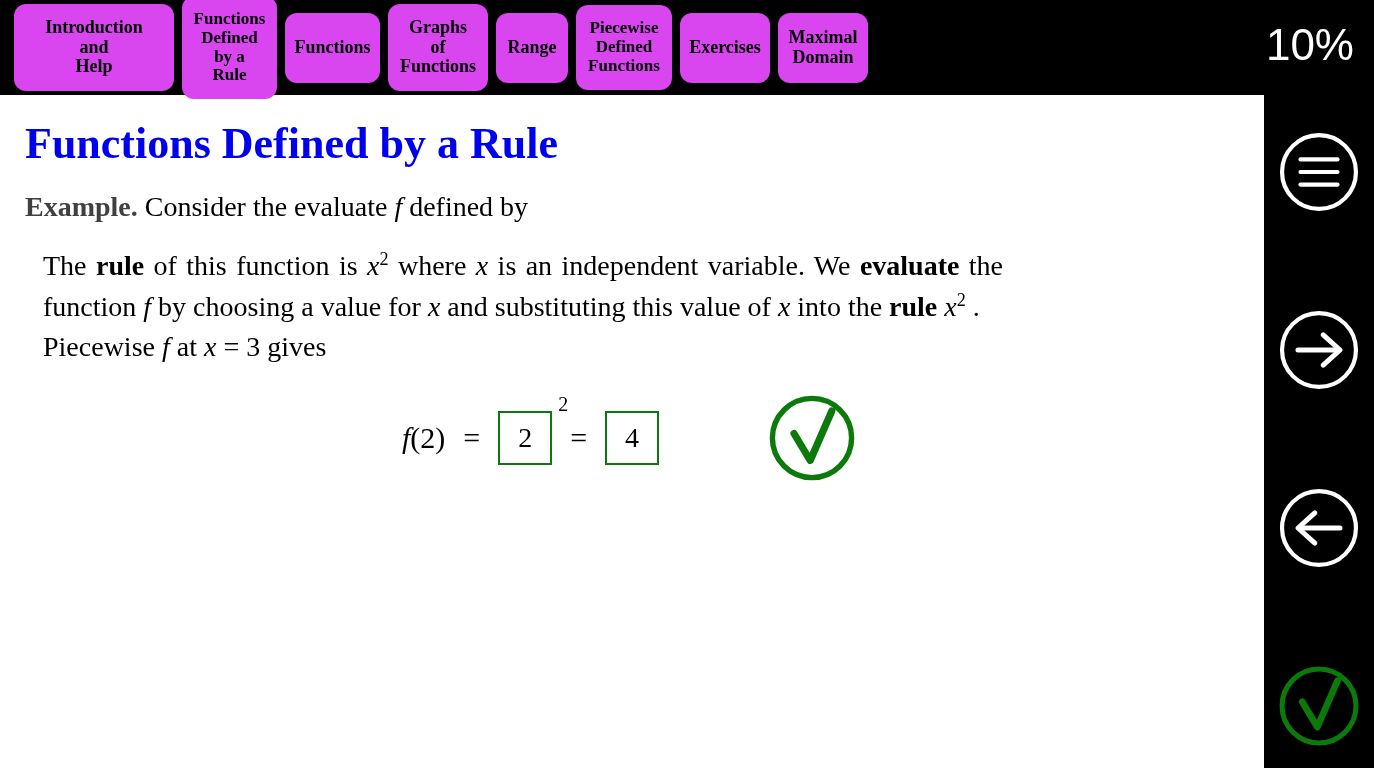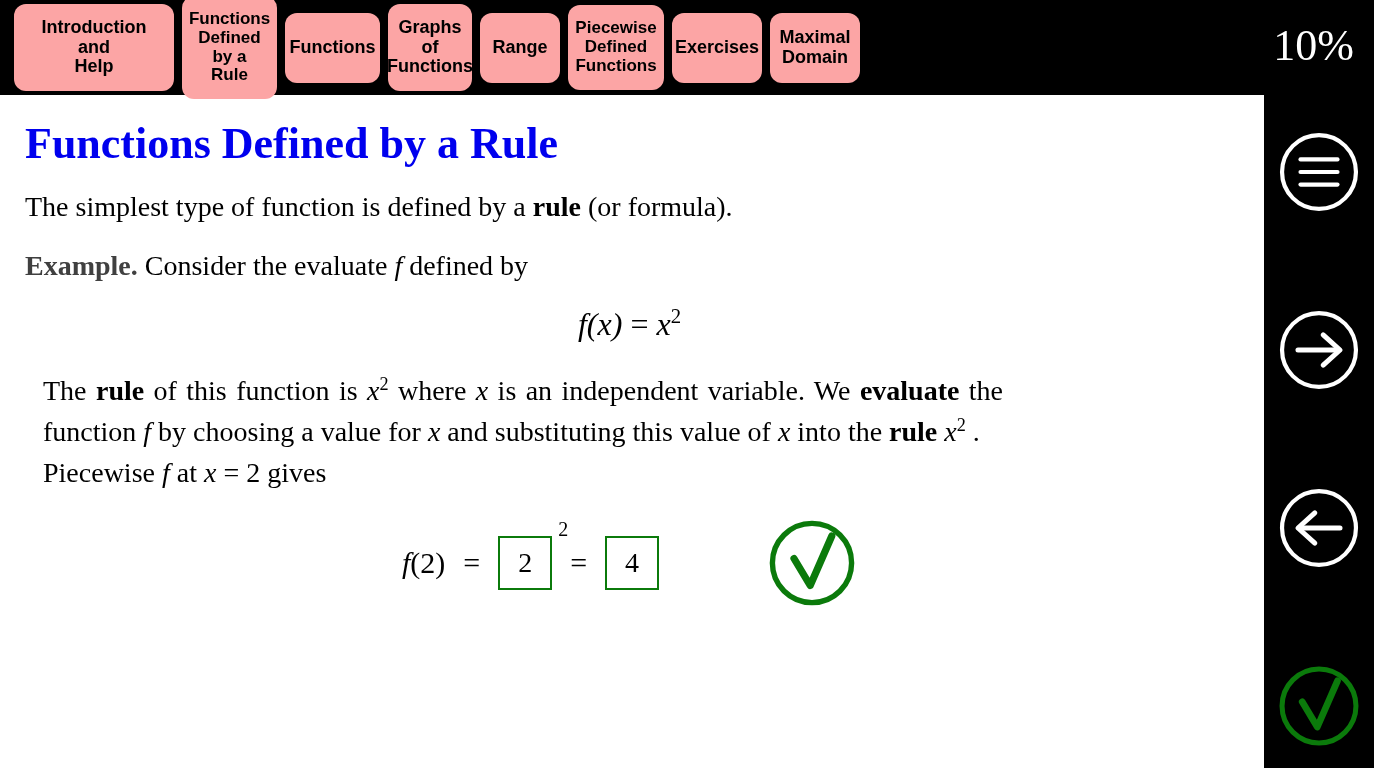--- a/index.html
+++ b/index.html
@@ -12,44 +12,44 @@
   }
   .topbar {
     width: 100%; height: 95px;
     background: #000;
     display: flex;
     align-items: center;
     padding: 0 10px;
     position: relative;
   }
   .nav-tab {
-    background: #fca5a5;
+    background: #d946ef;
     color: #000;
     border-radius: 12px;
     padding: 14px 10px;
     margin: 0 4px;
-    font-family: Liberation Sans, sans-serif;
+    font-family: Liberation Serif, serif;
     font-weight: bold;
     font-size: 18px;
     text-align: center;
     display: flex;
     align-items: center;
     justify-content: center;
     min-height: 70px;
     line-height: 1.1;
     cursor: pointer;
     white-space: pre-line;
   }
   .progress {
     position: absolute;
     right: 20px;
     top: 20px;
     color: #fff;
     font-size: 44px;
-    font-family: Liberation Serif, serif;
+    font-family: Liberation Sans, sans-serif;
   }
   .main-row {
     display: flex;
     width: 100%;
     height: calc(768px - 95px);
   }
   .content {
     background: #fff;
     flex: 1;
     padding: 15px 30px 0 25px;
@@ -136,53 +136,47 @@
 
 <div class="topbar">
   <div class="nav-tab" style="width:160px">Introduction
 and
 Help</div>
   <div class="nav-tab" style="width:95px;font-size:17px">Functions
 Defined
 by a
 Rule</div>
   <div class="nav-tab" style="width:95px">Functions</div>
-  <div class="nav-tab" style="width:84px">Graphs
+  <div class="nav-tab" style="width:100px">Graphs
 of
 Functions</div>
-  <div class="nav-tab" style="width:80px">Range</div>
+  <div class="nav-tab" style="width:72px">Range</div>
   <div class="nav-tab" style="width:96px;font-size:17px">Piecewise
 Defined
 Functions</div>
   <div class="nav-tab" style="width:90px">Exercises</div>
   <div class="nav-tab" style="width:90px">Maximal
 Domain</div>
   <div class="progress">10%</div>
 </div>
 
 <div class="main-row">
   <div class="content">
     <h1 class="title">Functions Defined by a Rule</h1>
 
-    <div class="para">
-      <span>The simplest type of function is defined by a </span><span class="bold">rule</span><span> (or formula).</span>
-    </div>
 
     <div class="para">
       <span class="example-label">Example.</span><span> Consider the evaluate </span><span class="math-ital">f</span><span> defined by</span>
     </div>
 
-    <div class="eq-center">
-      <span>f</span><span class="rom" style="font-style:italic">(x)</span><span class="rom" style="font-style:normal"> = </span><span>x</span><sup class="rom" style="font-style:normal">2</sup>
-    </div>
 
     <div class="para justify">
       <span>The </span><span class="bold">rule</span><span> of this function is </span><span class="math-ital">x</span><sup>2</sup><span> where </span><span class="math-ital">x</span><span> is an independent variable.  We </span><span class="bold">evaluate</span><span> the function </span><span class="math-ital">f</span><span> by choosing a value for </span><span class="math-ital">x</span><span> and substituting this value of </span><span class="math-ital">x</span><span> into the </span><span class="bold">rule</span><span> </span><span class="math-ital">x</span><sup>2</sup><span> .</span>
       <br>
-      <span>Piecewise </span><span class="math-ital">f</span><span> at </span><span class="math-ital">x</span><span> = 2 gives</span>
+      <span>Piecewise </span><span class="math-ital">f</span><span> at </span><span class="math-ital">x</span><span> = 3 gives</span>
     </div>
 
     <div class="answer-row">
       <span class="math-ital"><span>f</span><span style="font-style:normal">(2)</span></span>
       <span>=</span>
       <span class="sup-box">
         <span class="boxinput" style="display:inline-block">2</span>
         <span class="exp">2</span>
       </span>
       <span>=</span>

